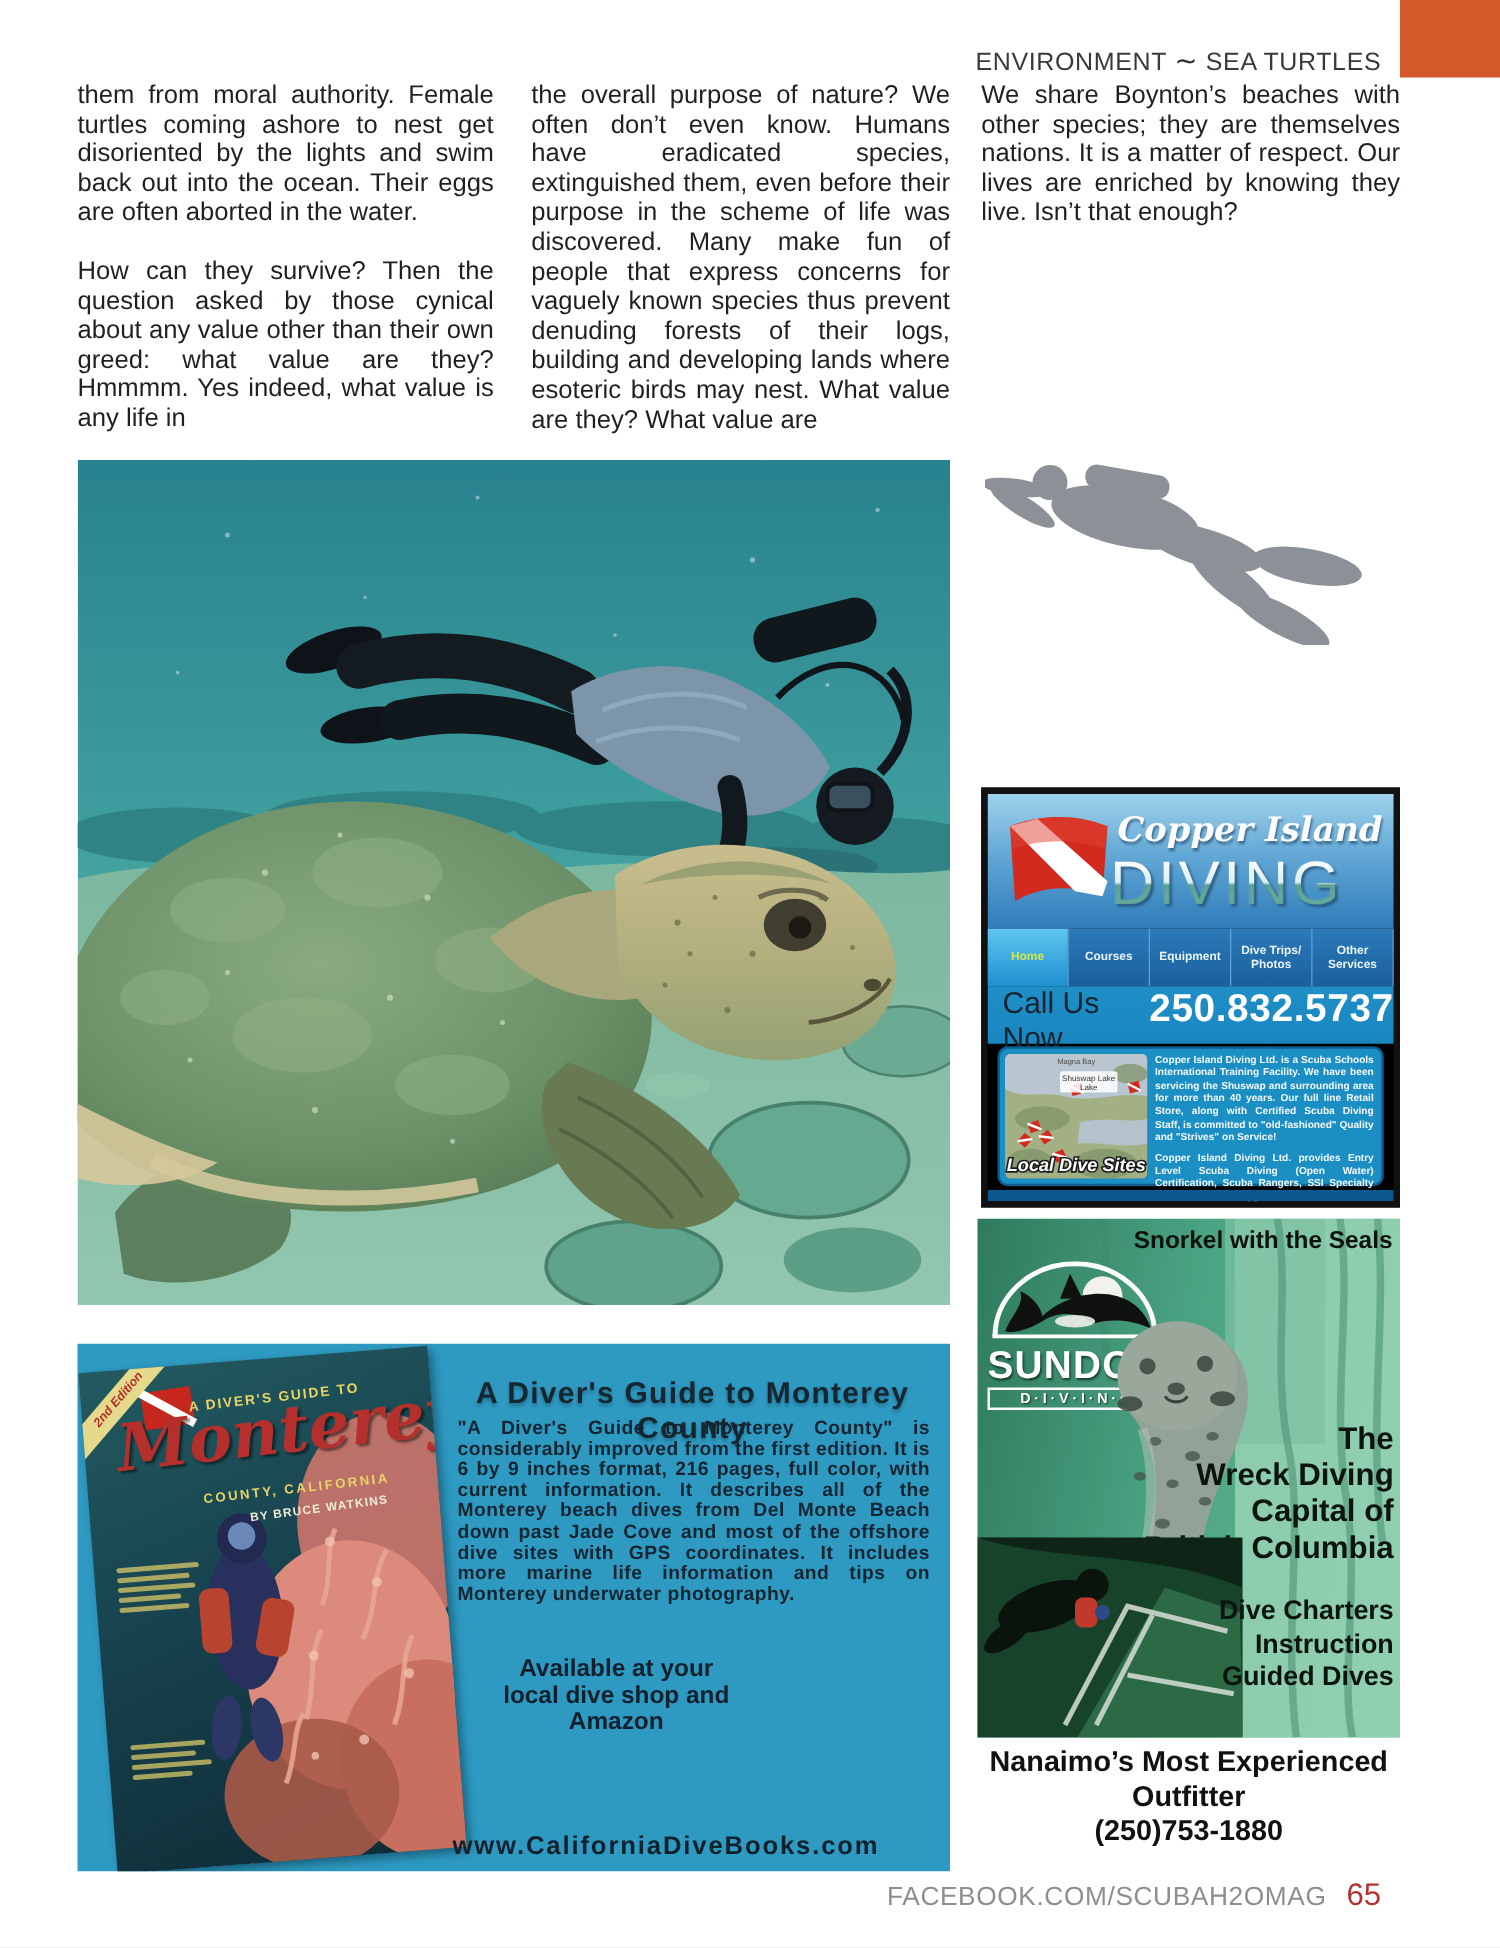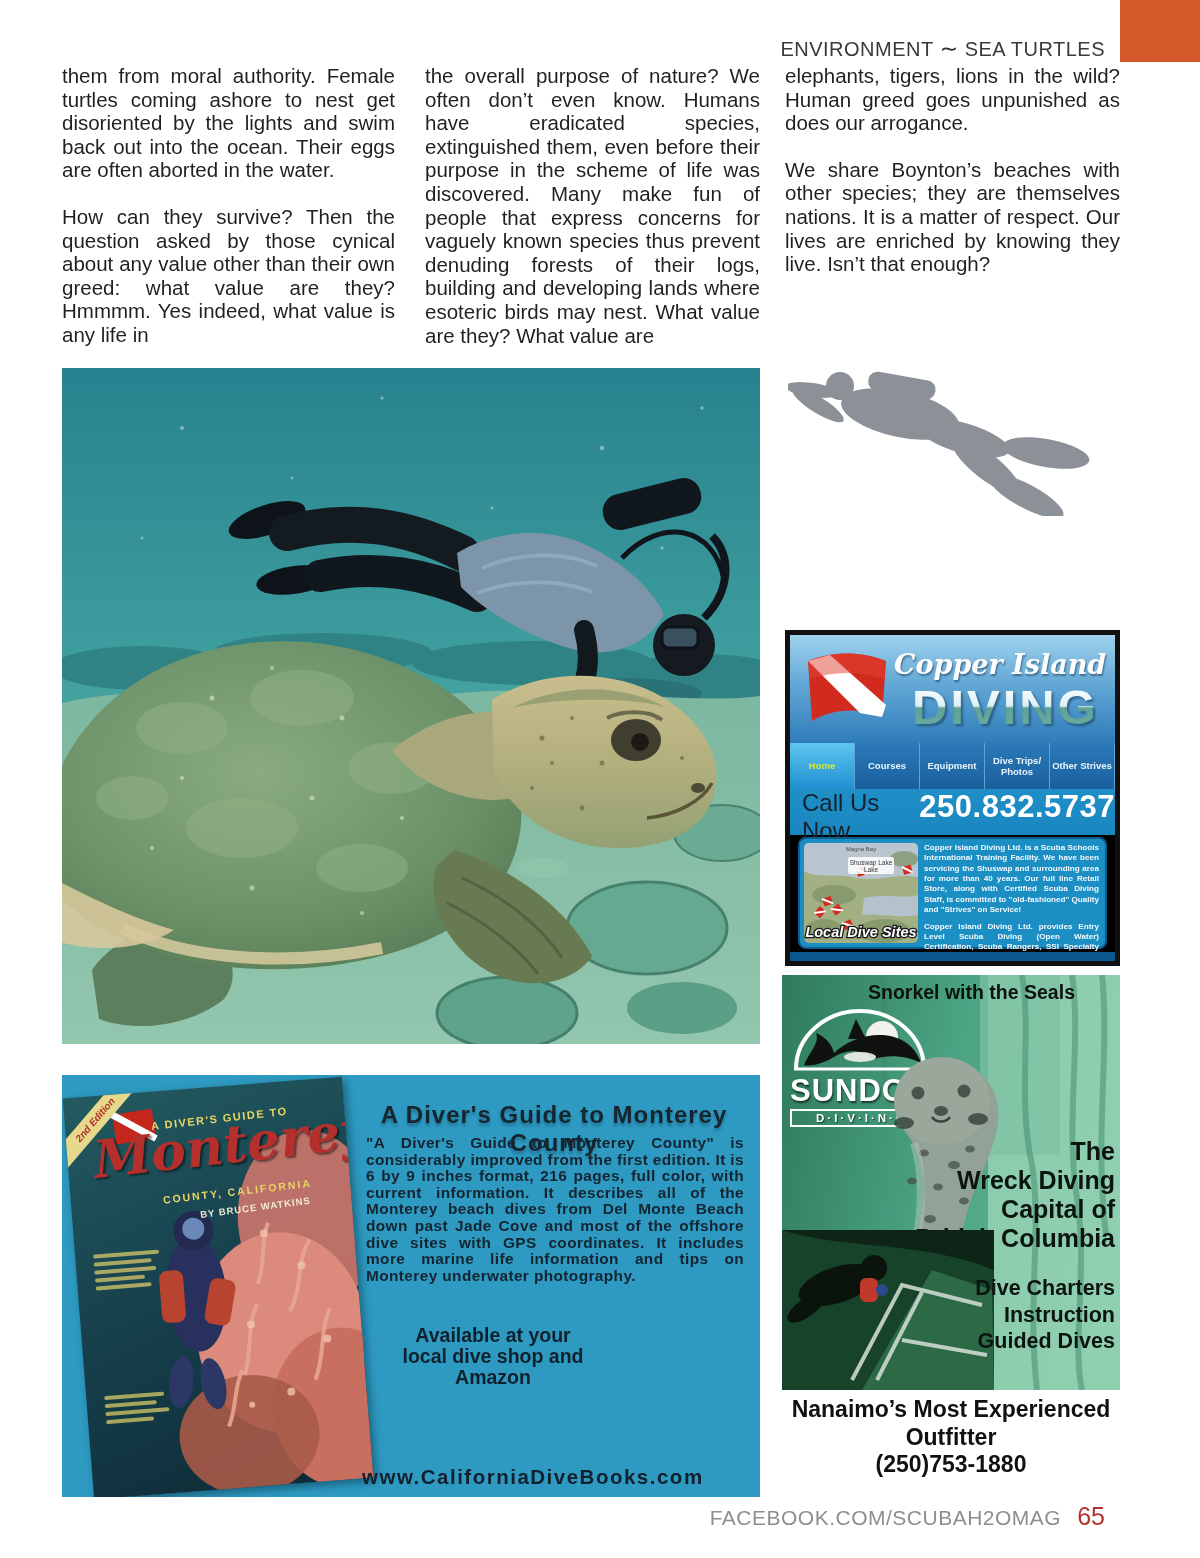--- a/index.html
+++ b/index.html
@@ -29,26 +29,26 @@
   
   .copper-ad{left:785px;top:630px;width:335px;height:336px;background:#000;box-sizing:border-box;
              border:5px solid #111;}
   .copper-in{position:absolute;left:5px;top:5px;width:325px;height:326px;left:0;top:0;
              position:relative;width:325px;height:326px;overflow:hidden;}
   .copper-logo{position:absolute;left:0;top:0;width:325px;height:108px;
                background:linear-gradient(180deg,#9fd2ec 0%,#63a8d6 45%,#2f7cba 100%);}
   .copper-script{position:absolute;left:104px;top:14px;font-family:"DejaVu Serif",serif;
                  font-style:italic;font-weight:bold;font-size:27px;color:#fdfdfd;
                  text-shadow:1px 2px 2px rgba(20,50,80,.55);}
-  .copper-main{position:absolute;left:98px;top:44px;font-size:49px;font-weight:bold;
+  .copper-main{position:absolute;left:98px;top:44px;font-size:49px;font-weight:normal;
                letter-spacing:3px;font-stretch:condensed;
                background:linear-gradient(180deg,#ffffff 10%,#cfe9ef 48%,#1d7a6a 52%,#2c8f7b 100%);
                -webkit-background-clip:text;background-clip:text;color:transparent;
                text-shadow:0 0 1px rgba(255,255,255,.3);
-               filter:drop-shadow(2px 2px 1px rgba(10,40,70,.5));margin-left:24px;}
+               filter:drop-shadow(2px 2px 1px rgba(10,40,70,.5));}
   .copper-nav{position:absolute;left:0;top:108px;width:325px;height:46px;display:flex;
               background:linear-gradient(180deg,#2c7ab8 0%,#1a5f9e 100%);}
   .copper-tab{flex:1;display:flex;align-items:center;justify-content:center;text-align:center;
               font-size:9.5px;font-weight:bold;color:#e8f4fc;border-right:1px solid #5fa3d4;
               padding:2px;line-height:1.2;}
   .copper-tab.active{background:linear-gradient(180deg,#5ec6ef 0%,#1f8fd0 100%);color:#cfe84d;}
   .copper-call{position:absolute;left:0;top:154px;width:325px;height:46px;
                background:linear-gradient(180deg,#1f8fc6 0%,#1a86c0 100%);
                display:flex;align-items:flex-start;padding-left:12px;box-sizing:border-box;}
   .copper-call .lbl{font-size:24px;color:#15232e;}
@@ -60,21 +60,21 @@
   .copper-text{flex:1;padding:4px 6px 4px 2px;color:#f2f8fc;font-size:8.1px;line-height:1.28;
                text-align:justify;font-weight:bold;}
   .copper-text p{margin:0 0 6px 0;}
   .copper-bottom{position:absolute;left:0;bottom:0;width:325px;height:9px;background:#0b5890;}
 
   
   .sundown{left:782px;top:975px;width:338px;height:415px;overflow:hidden;
            background:linear-gradient(100deg,#2f7a5d 0%,#4aa382 45%,#6fbf9d 100%);}
   .sun-kelp{position:absolute;right:0;top:0;width:132px;height:415px;background:#96d2b4;opacity:.85;}
   .sun-kelp2{position:absolute;right:60px;top:0;width:80px;height:180px;background:#7cc2a2;opacity:.7;}
-  .sun-tag{position:absolute;left:86px;top:6px;width:246px;text-align:left;font-size:19.5px;
+  .sun-tag{position:absolute;left:86px;top:6px;width:246px;text-align:right;font-size:19.5px;
            font-weight:bold;color:#0d120d;}
   .sun-logo{position:absolute;left:8px;top:34px;width:144px;}
   .sun-name{font-size:31px;font-weight:bold;color:#ffffff;letter-spacing:1px;text-align:center;
             font-stretch:condensed;text-shadow:1px 2px 2px rgba(0,20,10,.7);margin-top:-4px;}
   .sun-strip{border:2px solid #fff;color:#fff;font-size:11.5px;font-weight:bold;text-align:center;
              letter-spacing:3px;padding:1px 0;margin-top:0;text-shadow:1px 1px 1px rgba(0,20,10,.6);}
   .sun-seal{position:absolute;left:62px;top:78px;width:196px;height:310px;}
   .sun-headline{position:absolute;right:5px;top:162px;width:230px;text-align:right;font-size:25px;
                 font-weight:bold;color:#0c1410;line-height:29px;}
   .sun-services{position:absolute;right:5px;top:300px;width:220px;text-align:right;font-size:21.5px;
@@ -134,21 +134,20 @@
   </div>
 
   <div class="abs col col1">
     <p>them from moral authority. Female turtles coming ashore to nest get disoriented by the lights and swim back out into the ocean. Their eggs are often aborted in the water.</p>
     <p>How can they survive? Then the question asked by those cynical about any value other than their own greed: what value are they? Hmmmm. Yes indeed, what value is any life in</p>
   </div>
   <div class="abs col col2">
     <p>the overall purpose of nature? We often don’t even know. Humans have eradicated species, extinguished them, even before their purpose in the scheme of life was discovered. Many make fun of people that express concerns for vaguely known species thus prevent denuding forests of their logs, building and developing lands where esoteric birds may nest. What value are they? What value are</p>
   </div>
   <div class="abs col col3">
-    <p>elephants, tigers, lions in the wild? Human greed goes unpunished as does our arrogance.</p>
     <p>We share Boynton’s beaches with other species; they are themselves nations. It is a matter of respect. Our lives are enriched by knowing they live. Isn’t that enough?</p>
   </div>
 
   <div class="abs main-photo">
     <svg width="698" height="676" viewBox="0 0 698 676">
       <defs>
         <linearGradient id="water" x1="0" y1="0" x2="0" y2="1">
           <stop offset="0" stop-color="#27828f"></stop>
             <stop offset=".45" stop-color="#3f9f9e"></stop>
           <stop offset=".7" stop-color="#68b1a0"></stop>
@@ -286,21 +285,21 @@
           <path d="M8,12 C32,2 62,2 86,12 L84,30 C60,22 34,22 10,30 Z" fill="#e04433" opacity=".5"></path>
         </svg>
         <div class="copper-script">Copper Island</div>
         <div class="copper-main">DIVING</div>
       </div>
       <div class="copper-nav">
         <div class="copper-tab active">Home</div>
         <div class="copper-tab">Courses</div>
         <div class="copper-tab">Equipment</div>
         <div class="copper-tab">Dive Trips/ Photos</div>
-        <div class="copper-tab">Other Strives</div>
+        <div class="copper-tab">Other Services</div>
       </div>
       <div class="copper-call">
         <span class="lbl">Call Us Now</span>
         <span class="num">250.832.5737</span>
       </div>
       <div class="copper-panel">
         <div class="copper-map">
           <svg width="114" height="100" viewBox="0 0 114 100">
             <rect width="114" height="100" fill="#a3b083"></rect>
             <path d="M0,0 L114,0 L114,34 C90,30 70,40 48,34 C30,30 12,36 0,28 Z" fill="#b9c6cf"></path>

